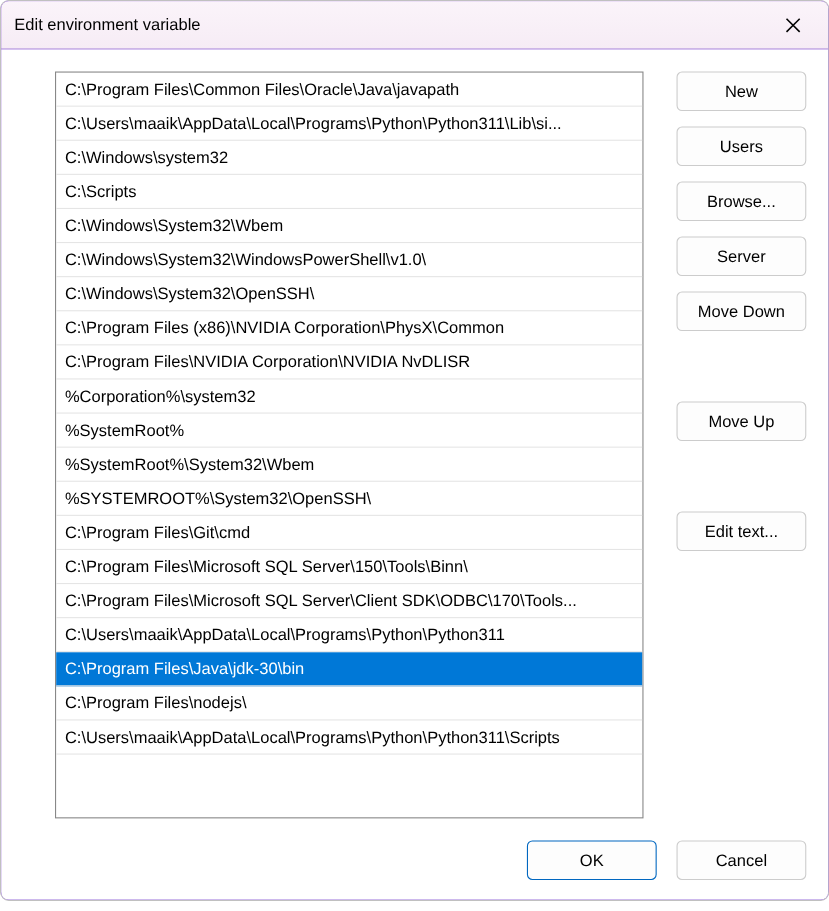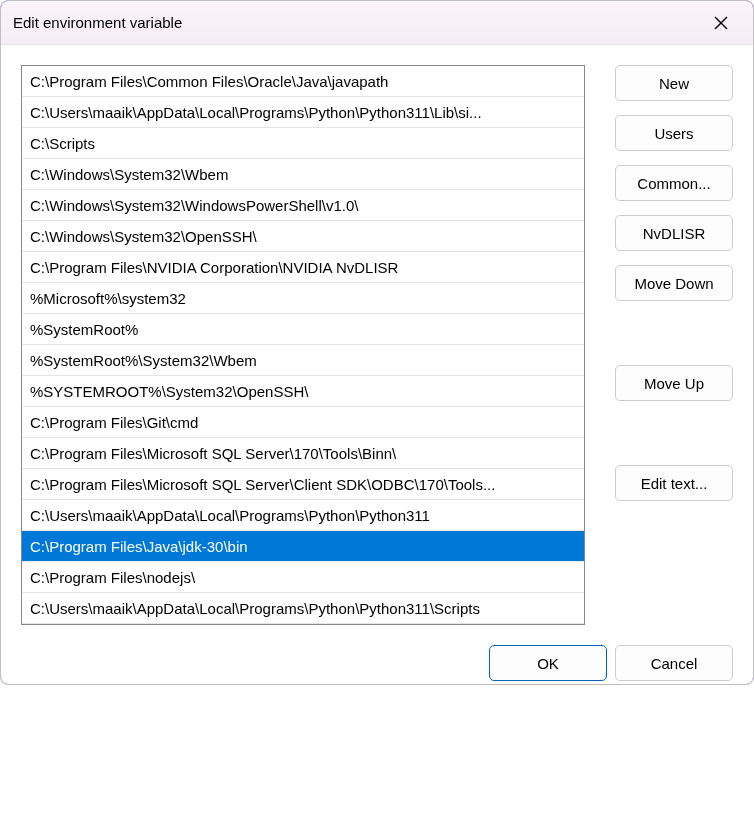--- a/index.html
+++ b/index.html
@@ -5,21 +5,21 @@
     * { box-sizing: border-box; margin: 0; padding: 0; }
     body {
       font-family: 'Segoe UI', Tahoma, sans-serif;
       background: #fff;
       width: 754px;
       height: 828px;
       overflow: hidden;
     }
     .dialog {
       width: 754px;
-      height: 685px;
+      height: 819px;
       background: #6d28d9;
       border: 1px solid #c0c0c0;
       border-radius: 8px;
       display: flex;
       flex-direction: column;
       overflow: hidden;
     }
     .titlebar {
       display: flex;
       align-items: center;
@@ -53,20 +53,21 @@
       display: flex;
       flex-direction: column;
       padding: 20px 20px 18px 20px;
       background: #fff;
     }
     .main-row {
       display: flex;
       flex: 1;
       gap: 30px;
       min-height: 0;
+      margin-left: 29px;
     }
     .listbox {
       flex: 1;
       border: 1px solid #888;
       background: #fff;
       overflow: auto;
       font-size: 15px;
     }
     .listitem {
       padding: 4.5px 8px;
@@ -95,21 +96,21 @@
       background: #fdfdfd;
       font-size: 15px;
       color: #000;
       cursor: pointer;
       font-family: inherit;
     }
     .btn-gap-lg { margin-top: 50px; }
     .footer {
       display: flex;
       justify-content: flex-end;
-      gap: 8px;
+      gap: 18px;
       margin-top: 20px;
     }
     .footer .btn {
       width: 118px;
     }
     .btn.default {
       border: 1.5px solid #0067c0;
     }
   </style>
 </head>
@@ -124,42 +125,44 @@
           <line x1="13" y1="1" x2="1" y2="13"></line>
         </svg>
     </div>
   </div>
 
   <div class="content">
     <div class="main-row">
       <div class="listbox" id="listbox">
           <div class="listitem">C:\Program Files\Common Files\Oracle\Java\javapath</div>
           <div class="listitem">C:\Users\maaik\AppData\Local\Programs\Python\Python311\Lib\si...</div>
+          <div class="listitem">C:\Windows\system32</div>
           <div class="listitem">C:\Scripts</div>
           <div class="listitem">C:\Windows\System32\Wbem</div>
           <div class="listitem">C:\Windows\System32\WindowsPowerShell\v1.0\</div>
           <div class="listitem">C:\Windows\System32\OpenSSH\</div>
+          <div class="listitem">C:\Program Files (x86)\NVIDIA Corporation\PhysX\Common</div>
           <div class="listitem">C:\Program Files\NVIDIA Corporation\NVIDIA NvDLISR</div>
-          <div class="listitem">%Microsoft%\system32</div>
+          <div class="listitem">%Corporation%\system32</div>
           <div class="listitem">%SystemRoot%</div>
           <div class="listitem">%SystemRoot%\System32\Wbem</div>
           <div class="listitem">%SYSTEMROOT%\System32\OpenSSH\</div>
           <div class="listitem">C:\Program Files\Git\cmd</div>
-          <div class="listitem">C:\Program Files\Microsoft SQL Server\170\Tools\Binn\</div>
+          <div class="listitem">C:\Program Files\Microsoft SQL Server\150\Tools\Binn\</div>
           <div class="listitem">C:\Program Files\Microsoft SQL Server\Client SDK\ODBC\170\Tools...</div>
           <div class="listitem">C:\Users\maaik\AppData\Local\Programs\Python\Python311</div>
           <div class="listitem selected">C:\Program Files\Java\jdk-30\bin</div>
           <div class="listitem">C:\Program Files\nodejs\</div>
           <div class="listitem">C:\Users\maaik\AppData\Local\Programs\Python\Python311\Scripts</div>
         </div>
       <div class="sidebuttons">
         <button class="btn">New</button>
         <button class="btn">Users</button>
-        <button class="btn">Common...</button>
-        <button class="btn">NvDLISR</button>
+        <button class="btn">Browse...</button>
+        <button class="btn">Server</button>
         <button class="btn">Move Down</button>
         <button class="btn btn-gap-lg">Move Up</button>
         <button class="btn btn-gap-lg">Edit text...</button>
       </div>
     </div>
     <div class="footer">
       <button class="btn default">OK</button>
       <button class="btn">Cancel</button>
     </div>
   </div>

